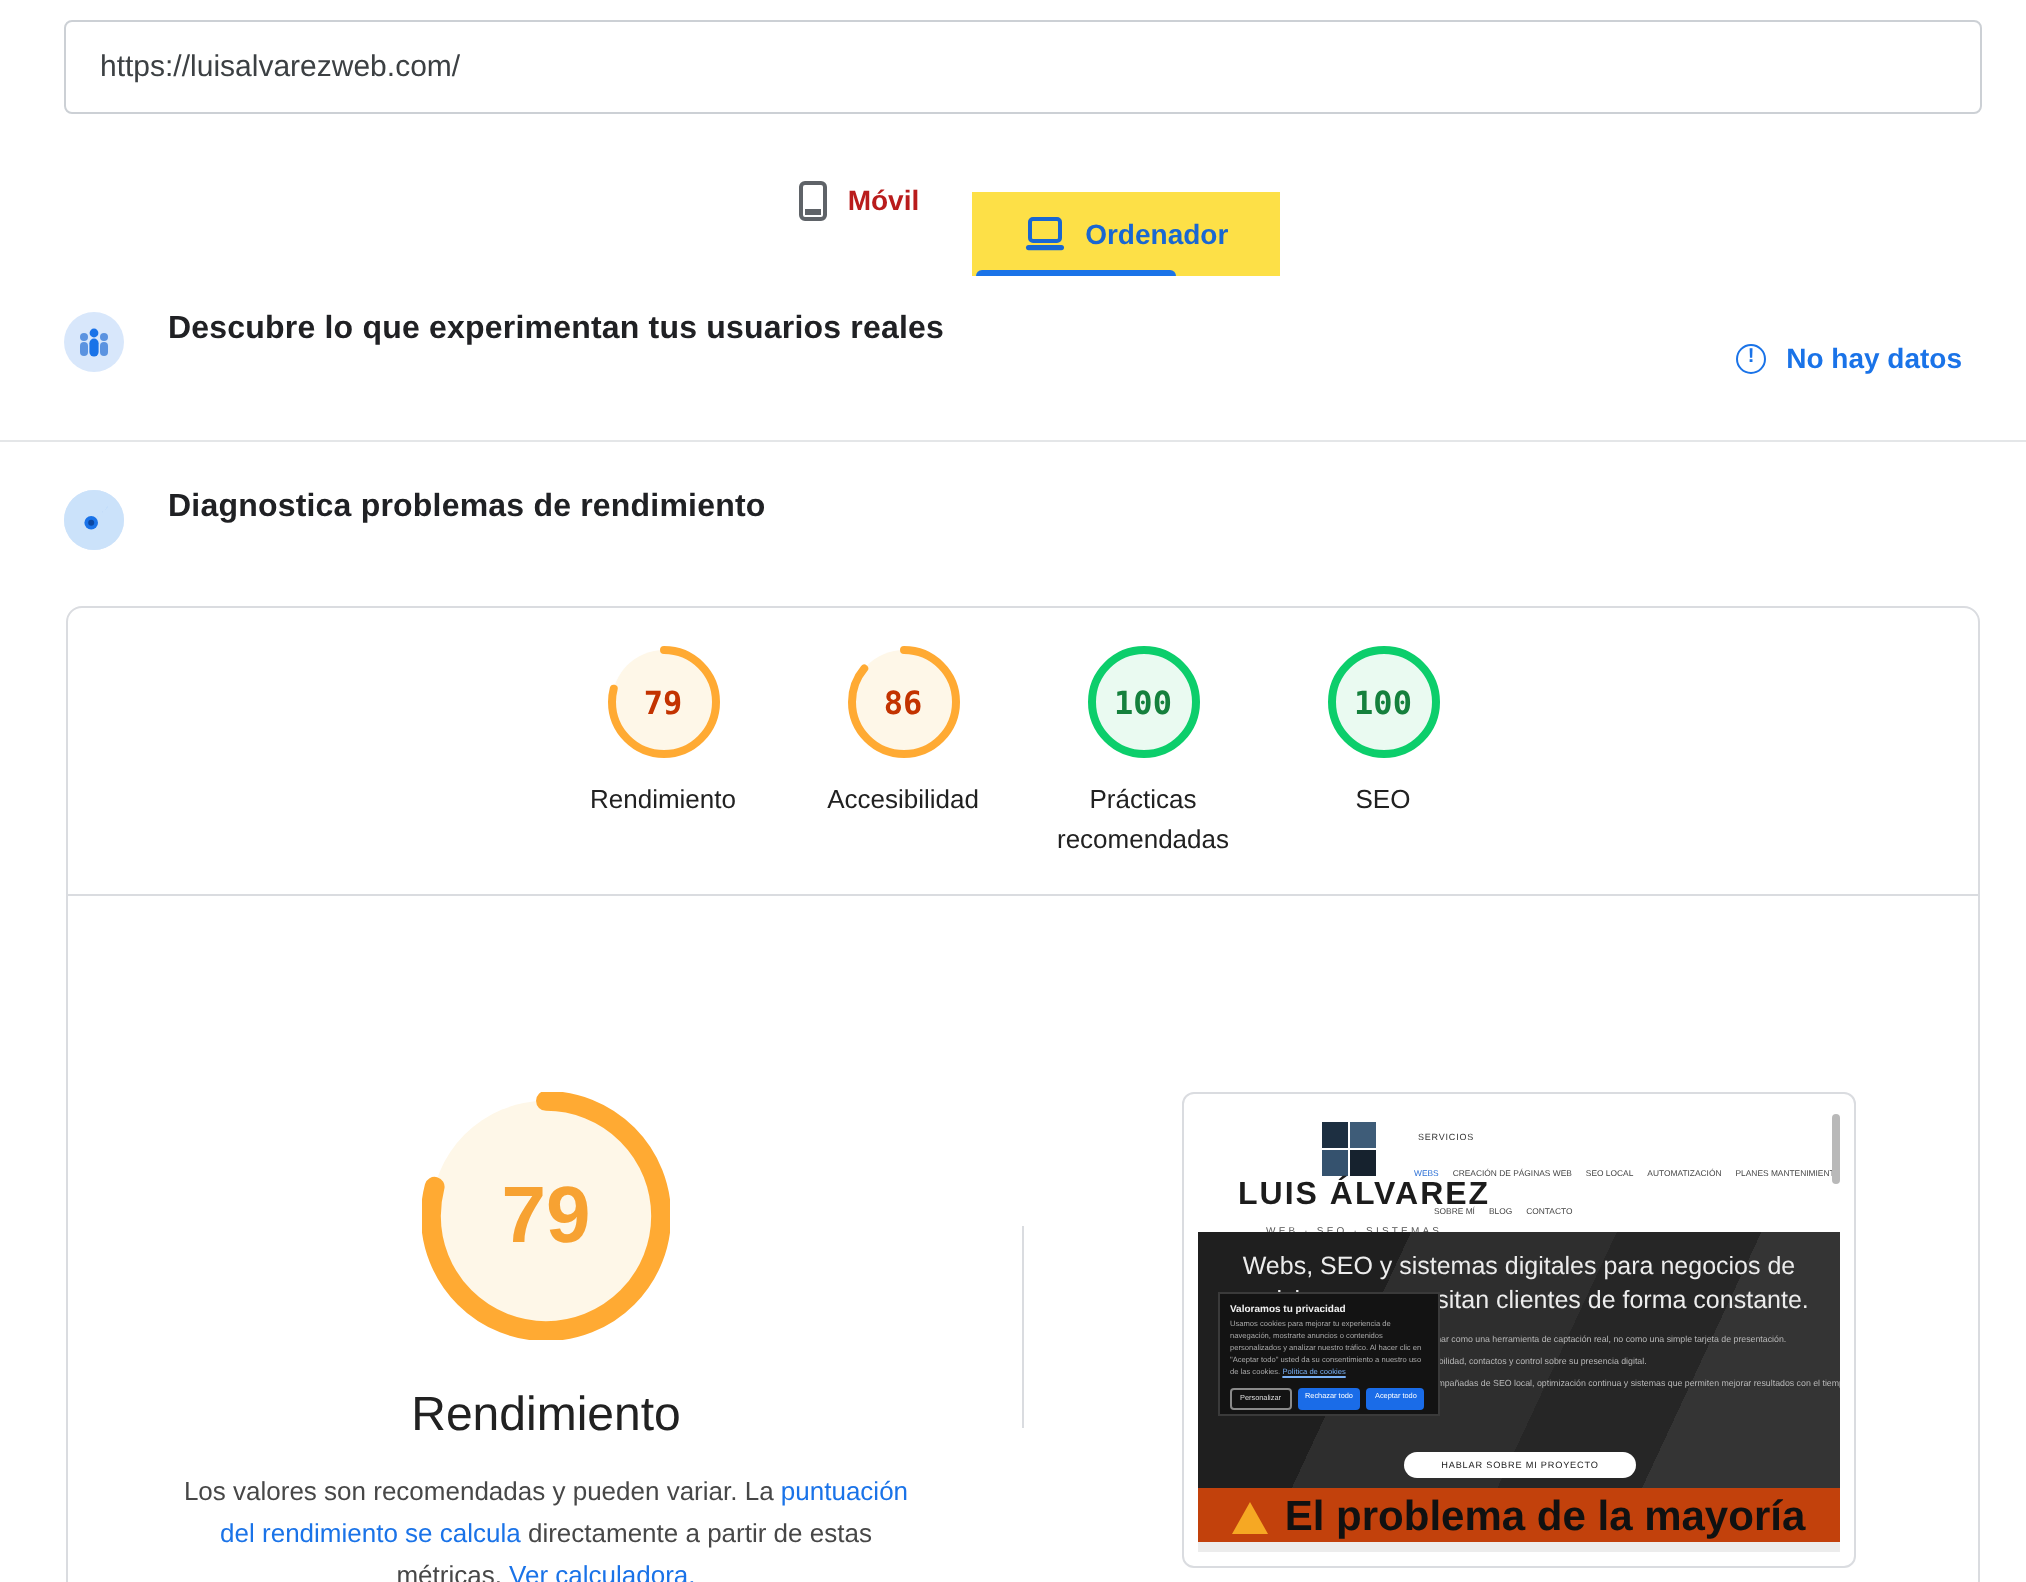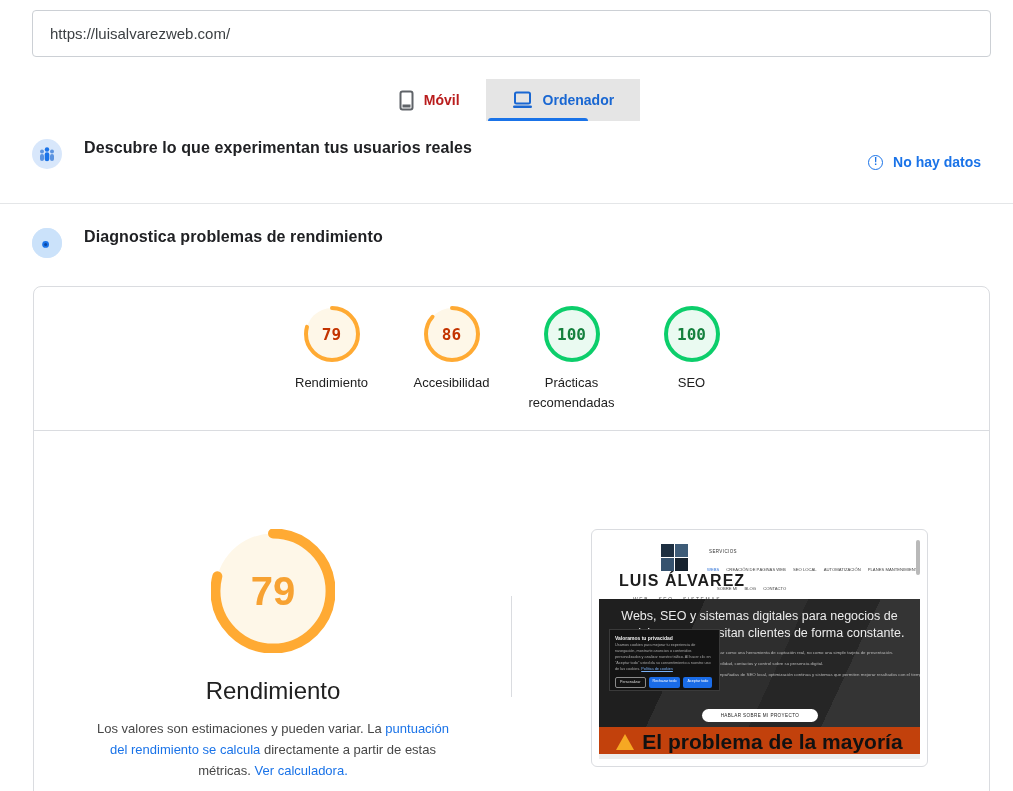--- a/index.html
+++ b/index.html
@@ -18,21 +18,21 @@
   }
   .analyze-btn {
     width:102px; height:48px; background:#1a73e8; color:#fff; border:none;
     border-radius:4px; font-size:14px; font-weight:bold; cursor:pointer;
     font-family:"Liberation Sans", sans-serif;
   }
   
   .tabs { display:flex; justify-content:center; margin-top:22px; }
   .tab { display:flex; align-items:center; gap:10px; height:42px; padding:0 26px;
          font-size:14px; font-weight:bold; color:#b91c1c; position:relative; cursor:pointer; }
-  .tab.active { color:#1967d2; background:#e5e5e5; }
+  .tab.active { color:#1967d2; background:#fde047;margin-top:17px; }
   .tab.active::after { content:""; position:absolute; left:2px; bottom:0; width:100px;
          height:3px; background:#1a73e8; border-radius:3px 3px 0 0; }
   .tab svg { display:block; }
   
   .section-row { display:flex; gap:22px; padding:0 32px; height:46px; }
   .section-row.first { margin-top:18px; }
   .section-row.second { margin-top:24px; }
   .section-title { font-size:16px; font-weight:bold; color:#202124; letter-spacing:.1px; }
   .badge-circle { width:30px; height:30px; border-radius:50%; background:#d8e7fb;
      display:flex; align-items:center; justify-content:center; flex:0 0 auto; }
@@ -234,21 +234,21 @@
   <div class="perf-section">
     <div class="perf-left">
       <div class="gauge gauge-big avg">
         <svg viewBox="0 0 112 112">
           <circle class="fillc" cx="56" cy="56" r="52"></circle>
           <circle class="arc" cx="56" cy="56" r="52" transform="rotate(-90 56 56)" stroke-dasharray="258.11325241893746 326.7256359733385"></circle>
         </svg>
         <span class="num">79</span>
       </div>
       <div class="perf-title">Rendimiento</div>
-      <div class="perf-desc"><span>Los valores son estimaciones y pueden variar. La </span><a>puntuación del rendimiento se calcula</a><span> directamente a partir de estas métricas. </span><a>Ver calculadora.</a></div>
+      <div class="perf-desc"><span>Los valores son recomendadas y pueden variar. La </span><a>puntuación del rendimiento se calcula</a><span> directamente a partir de estas métricas. </span><a>Ver calculadora.</a></div>
 
     </div>
 
     <div class="vdivider"></div>
 
     <div class="thumb">
       <div class="shot">
         <div class="shot-header">
           <span class="logo-grid">
               <span></span>

